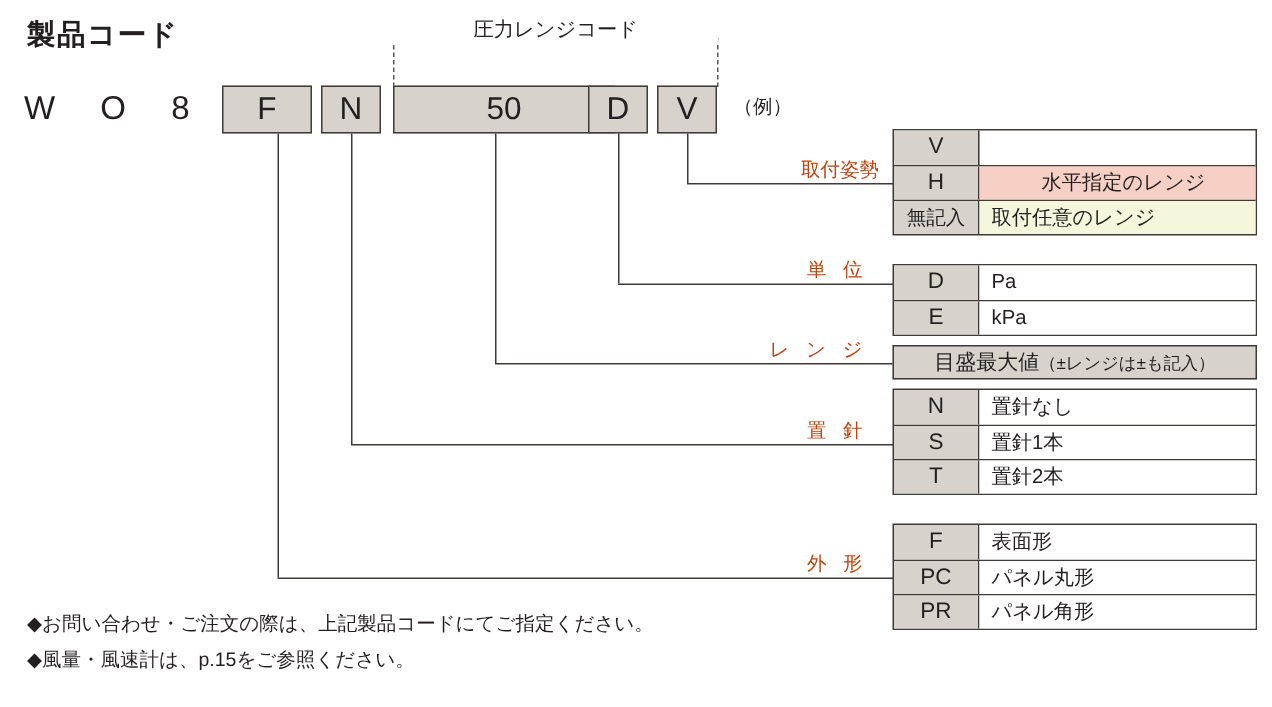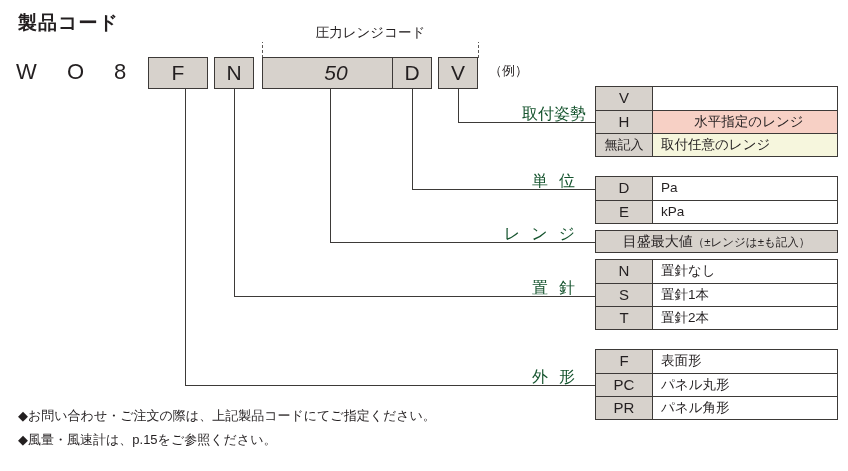--- a/index.html
+++ b/index.html
@@ -49,21 +49,21 @@
     box-sizing: border-box;
     background: #d7d2cc;
     border: 1.4px solid #3d3a38;
     font-size: 21px;
     line-height: 29px;
     text-align: center;
     white-space: nowrap;
   }
   #box-form   { left: 148px; width: 60px; }
   #box-pointer{ left: 214px; width: 40px; }
-  #box-range  { left: 262px; width: 148px; font-style: italic; }
+  #box-range  { left: 262px; width: 148px; }
   #box-unit   { left: 392px; width: 40px; }
   #box-mount  { left: 438px; width: 40px; }
 
   #example-note {
     position: absolute;
     left: 489px;
     top: 62px;
     font-size: 13px;
     white-space: nowrap;
   }
@@ -75,21 +75,21 @@
     top: 25px;
     width: 217px;
     height: 33px;
     box-sizing: border-box;
     border: 1.4px dashed #5b5856;
     border-bottom: none;
   }
   #pressure-bracket-label {
     position: absolute;
     left: 262px;
-    top: 24px;
+    top: 11px;
     width: 217px;
     text-align: center;
     font-size: 13.5px;
     background: #ffffff;
     padding: 0 2px;
     box-sizing: border-box;
     white-space: nowrap;
   }
 
   
@@ -100,24 +100,24 @@
   }
   .leader-h {
     position: absolute;
     height: 0;
     border-top: 1.2px solid #3d3a38;
   }
 
   
   .cat-label {
     position: absolute;
-    font-size: 16px;
+    font-size: 13px;
     text-align: right;
     white-space: nowrap;
-    color: #14532d;
+    color: #c2410c;
   }
   .cat-label.spaced { letter-spacing: 11px; }
 
   
   .opt-table {
     position: absolute;
     left: 595px;
     width: 243px;
     box-sizing: border-box;
     border: 1.4px solid #3d3a38;

